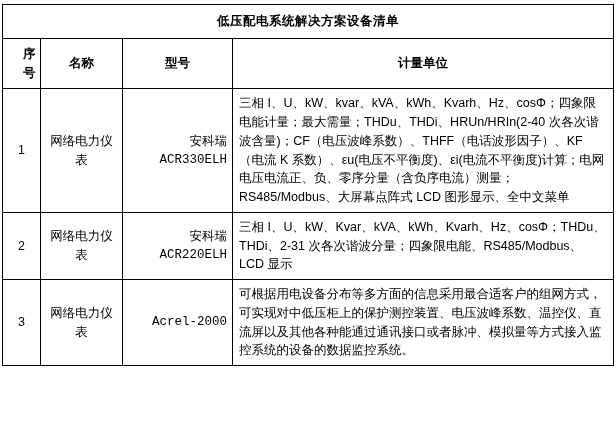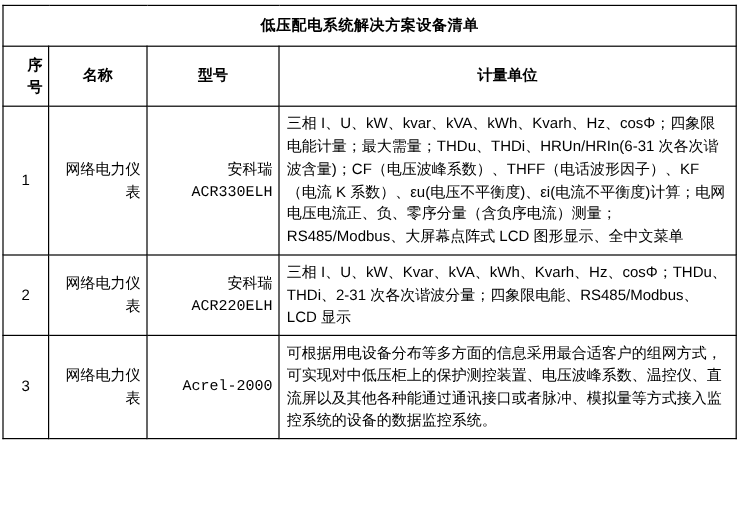--- a/index.html
+++ b/index.html
@@ -43,21 +43,21 @@
     text-align: center;
     font-weight: bold;
     font-size: 13px;
     padding: 6px 20px !important;
   }
   .c-index {
     text-align: center;
     width: 38px;
   }
   .c-name {
-    text-align: right;
+    text-align: center;
     width: 82px;
     line-height: 1.6;
   }
   .c-model {
     text-align: center;
     width: 110px;
     font-family: "Liberation Mono", "DejaVu Sans Mono", monospace;
     font-size: 12px;
     line-height: 1.6;
   }
@@ -95,21 +95,21 @@
         <td class="head-cell">计量单位</td>
       </tr>
 
       <tr>
         <td class="c-index">1</td>
         <td class="c-name">网络电力仪表</td>
         <td class="c-model">
           <span class="model-line cn">安科瑞</span>
           <span class="model-line">ACR330ELH</span>
         </td>
-        <td class="c-unit">三相 I、U、kW、kvar、kVA、kWh、Kvarh、Hz、cosΦ；四象限电能计量；最大需量；THDu、THDi、HRUn/HRIn(6-31 次各次谐波含量)；CF（电压波峰系数）、THFF（电话波形因子）、KF（电流 K 系数）、εu(电压不平衡度)、εi(电流不平衡度)计算；电网电压电流正、负、零序分量（含负序电流）测量；RS485/Modbus、大屏幕点阵式 LCD 图形显示、全中文菜单</td>
+        <td class="c-unit">三相 I、U、kW、kvar、kVA、kWh、Kvarh、Hz、cosΦ；四象限电能计量；最大需量；THDu、THDi、HRUn/HRIn(2-40 次各次谐波含量)；CF（电压波峰系数）、THFF（电话波形因子）、KF（电流 K 系数）、εu(电压不平衡度)、εi(电流不平衡度)计算；电网电压电流正、负、零序分量（含负序电流）测量；RS485/Modbus、大屏幕点阵式 LCD 图形显示、全中文菜单</td>
       </tr>
 
       <tr>
         <td class="c-index">2</td>
         <td class="c-name">网络电力仪表</td>
         <td class="c-model">
           <span class="model-line cn">安科瑞</span>
           <span class="model-line">ACR220ELH</span>
         </td>
         <td class="c-unit">三相 I、U、kW、Kvar、kVA、kWh、Kvarh、Hz、cosΦ；THDu、THDi、2-31 次各次谐波分量；四象限电能、RS485/Modbus、LCD 显示</td>

